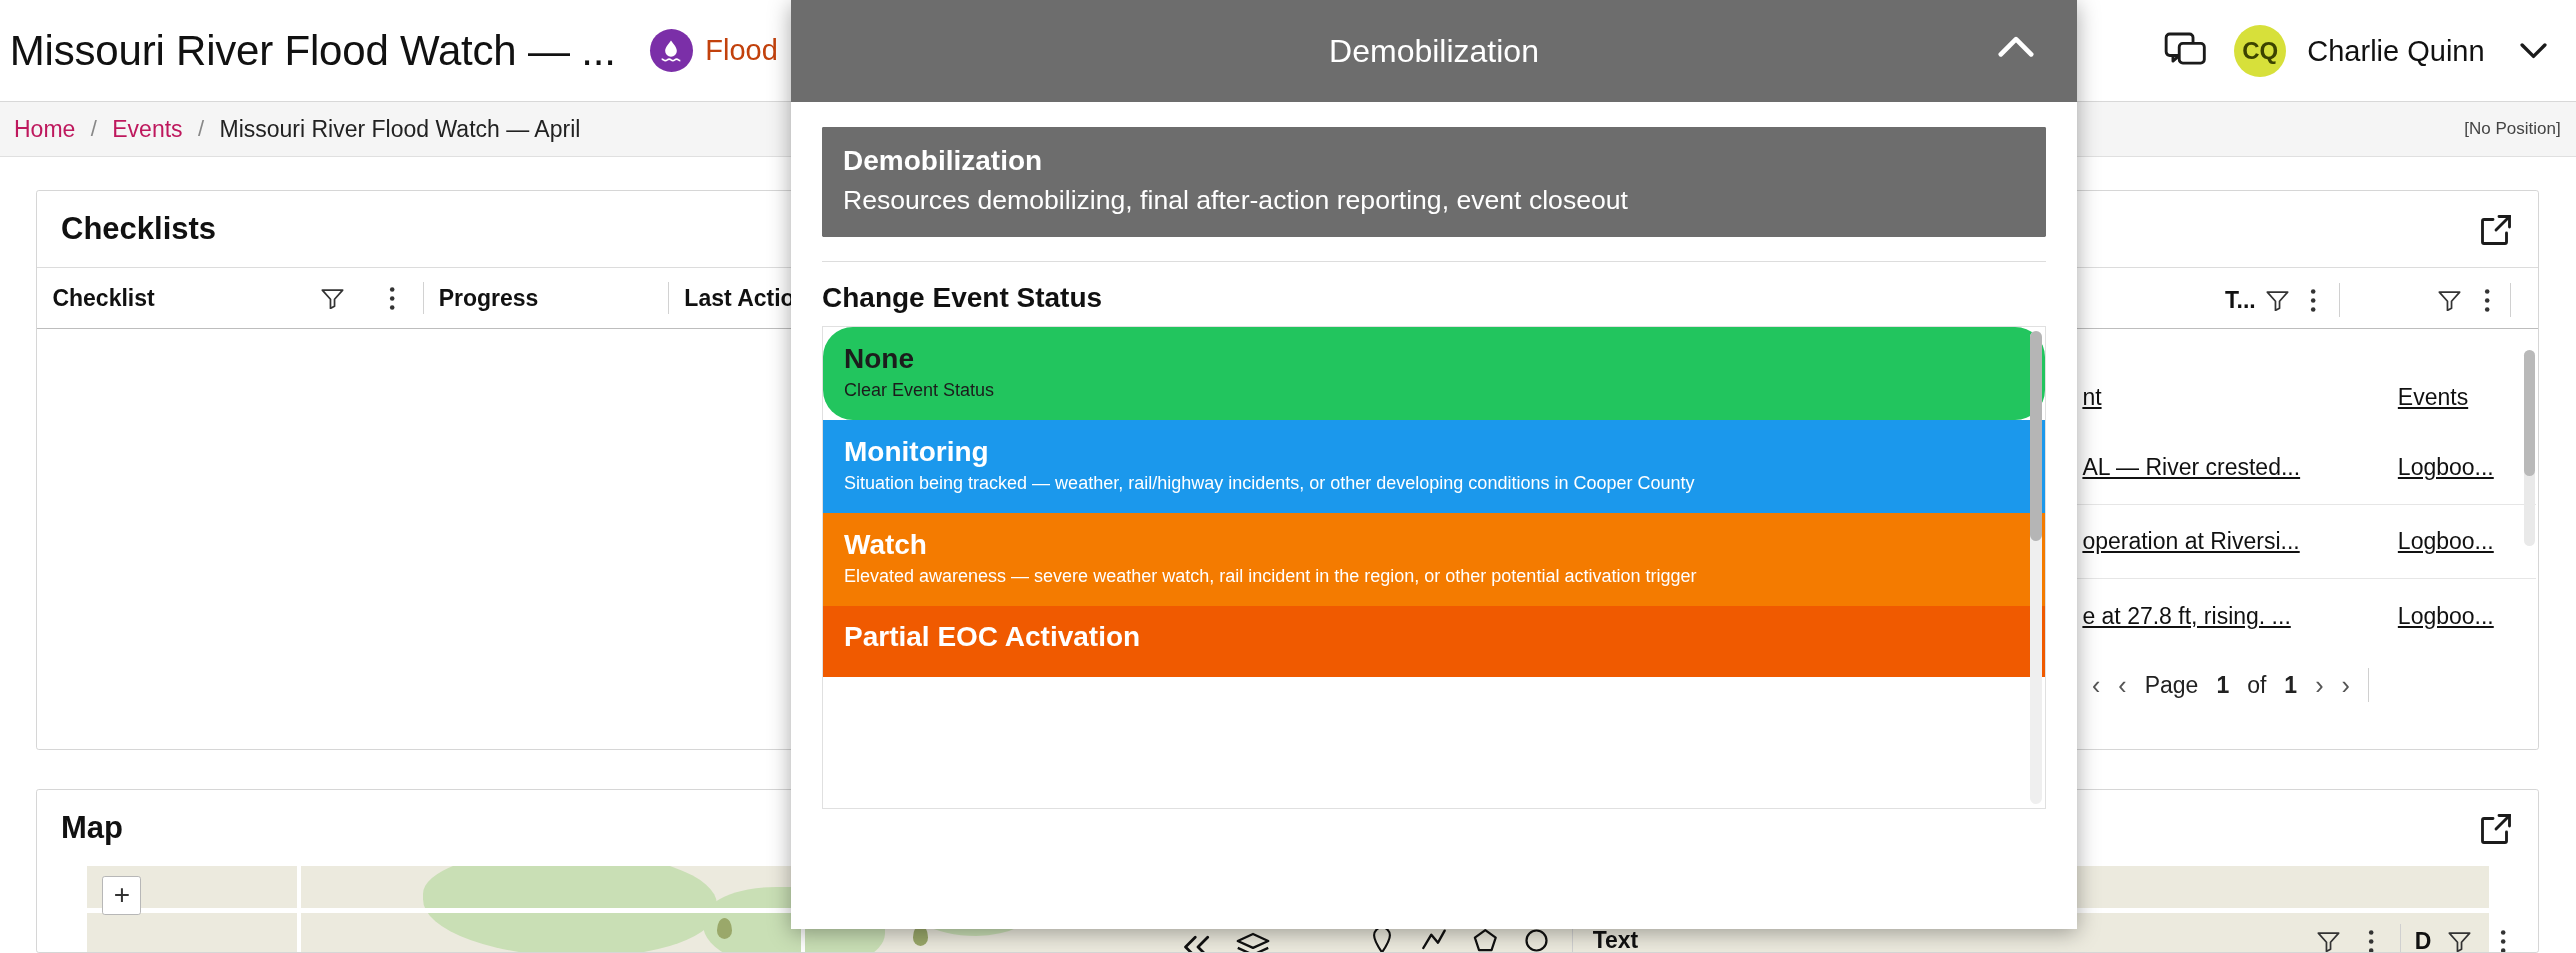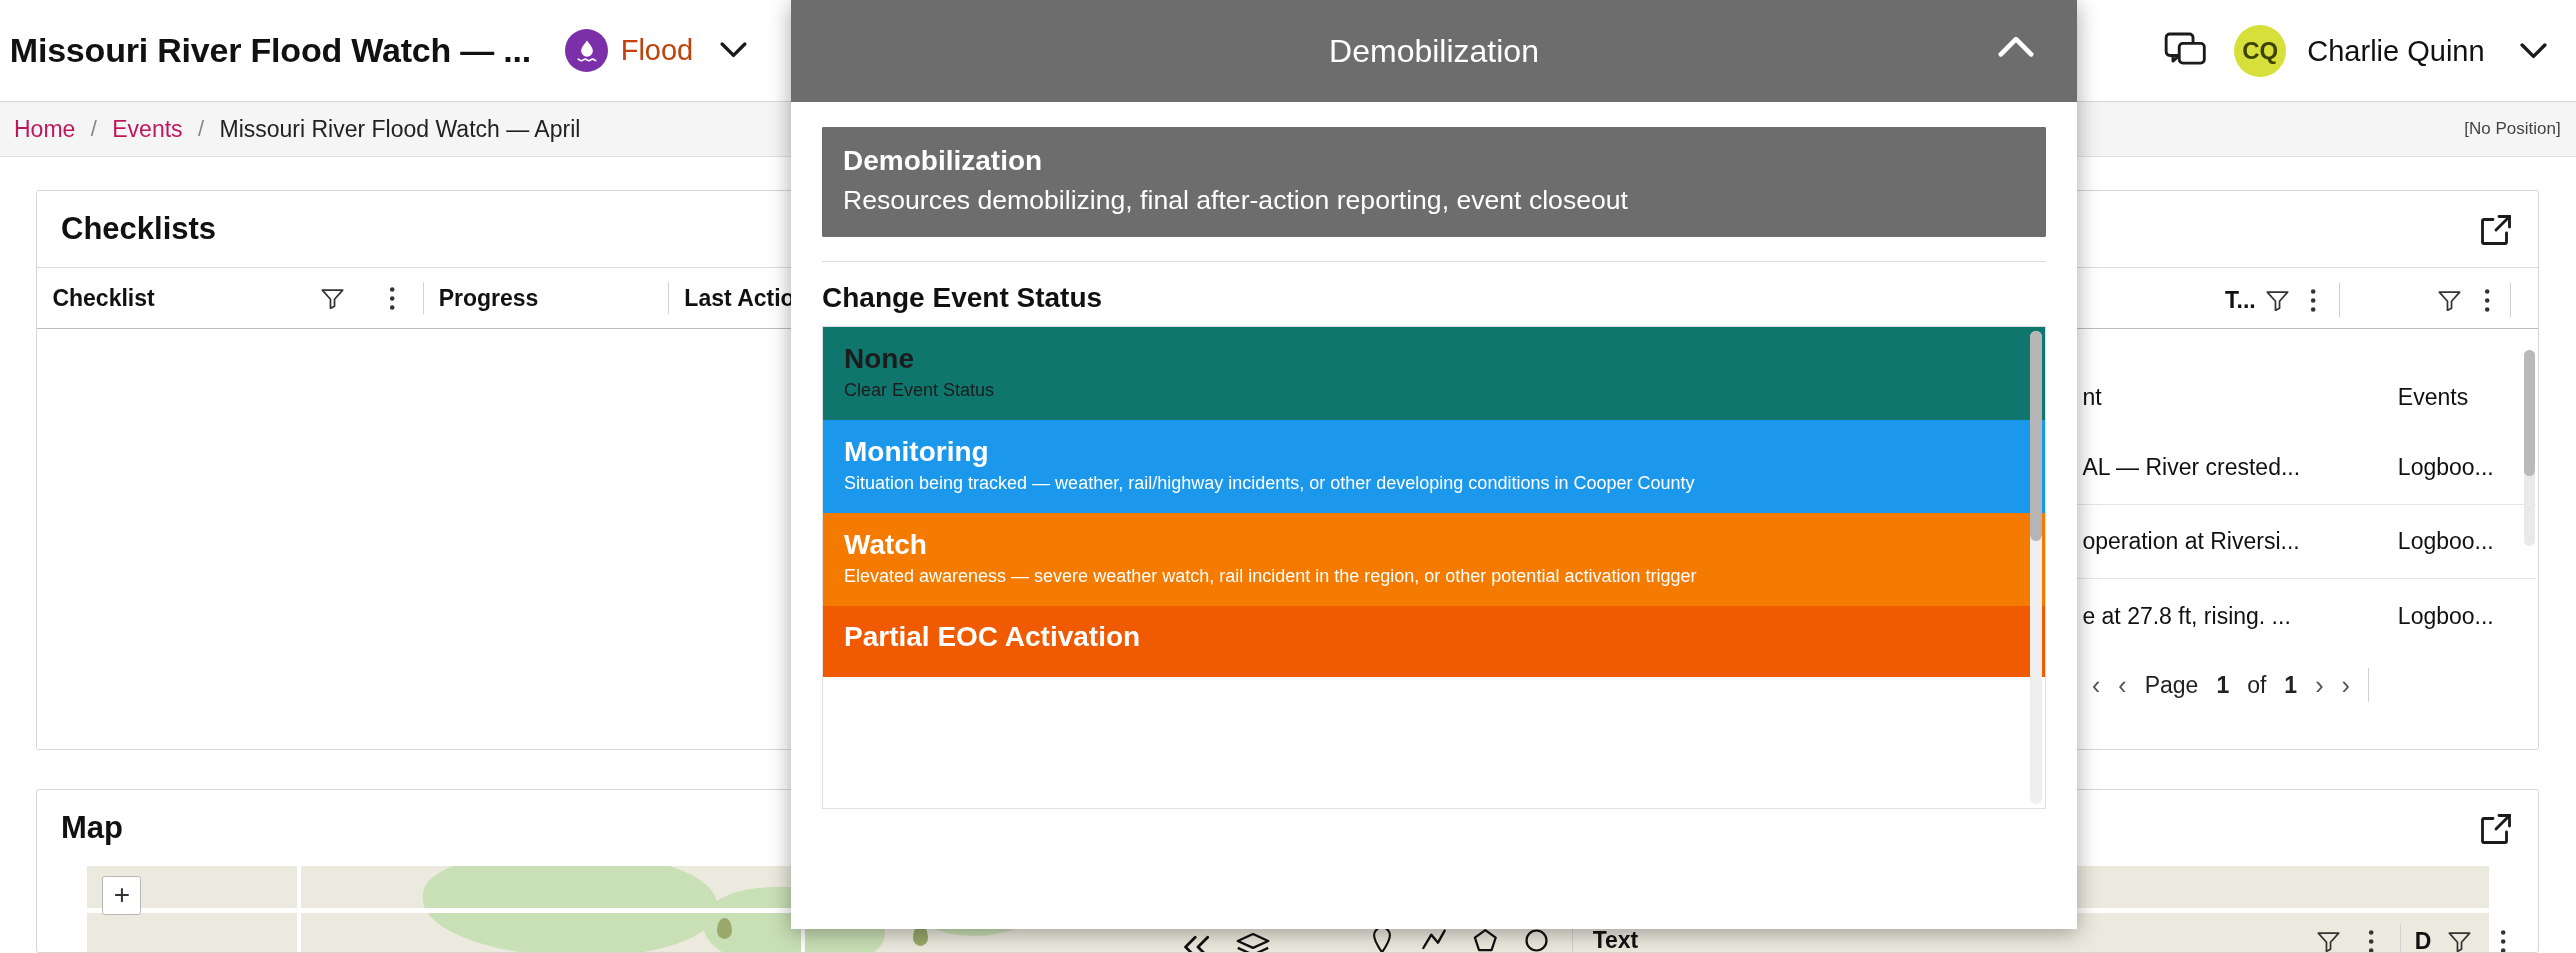--- a/index.html
+++ b/index.html
@@ -22,22 +22,22 @@
     position: absolute;
     top: 0; left: 0;
     width: 2576px;
     height: 102px;
     background: #ffffff;
     border-bottom: 0.7px solid #d8d8d8;
     display: flex;
     align-items: center;
   }
   .event-title {
-    font-size: 34px;
-    font-weight: 700;
+    font-size: 42px;
+    font-weight: 400;
     color: #111;
     margin-left: 9.8px;
     white-space: nowrap;
     letter-spacing: -0.2px;
   }
   .flood-chip {
     display: flex;
     align-items: center;
     gap: 12.6px;
     margin-left: 34px;
@@ -178,20 +178,21 @@
     color: #444;
     white-space: nowrap;
   }
   .rg-row {
     display: flex;
     align-items: center;
     height: 74px;
     border-bottom: 0.7px solid #e6e6e6;
     font-size: 23px;
     color: #111;
+    text-decoration: underline;
   }
   .rg-row .c1 { width: 392px; padding-left: 8.4px; overflow: hidden; }
   .rg-row .c2 { width: 168px; }
 
   .pager {
     display: flex;
     align-items: center;
     gap: 18px;
     font-size: 23px;
     color: #222;
@@ -324,21 +325,21 @@
     position: relative;
     border: 0.7px solid #e0e0e0;
     height: 483px;
     overflow: hidden;
   }
   .status-opt {
     padding: 15.4px 21px 18px 21px;
   }
   .so-title { font-size: 28px; font-weight: 700; margin-bottom: 5.6px; }
   .so-desc  { font-size: 18px; font-weight: 400; line-height: 1.22; }
-  .so-none   { background:#0f766e; color:#1c1c1c; }
+  .so-none   { background:#22c55e; color:#1c1c1c;border-radius:30px; }
   .so-mon    { background:#1b98ec; color:#ffffff; }
   .so-watch  { background:#f47b00; color:#ffffff; }
   .so-partial{ background:#f05a00; color:#ffffff; }
   .list-scroll {
     position: absolute;
     right: 2.8px; top: 4.2px;
     width: 12.6px; height: 473px;
     background: #efefef;
     border-radius: 6.3px;
   }

